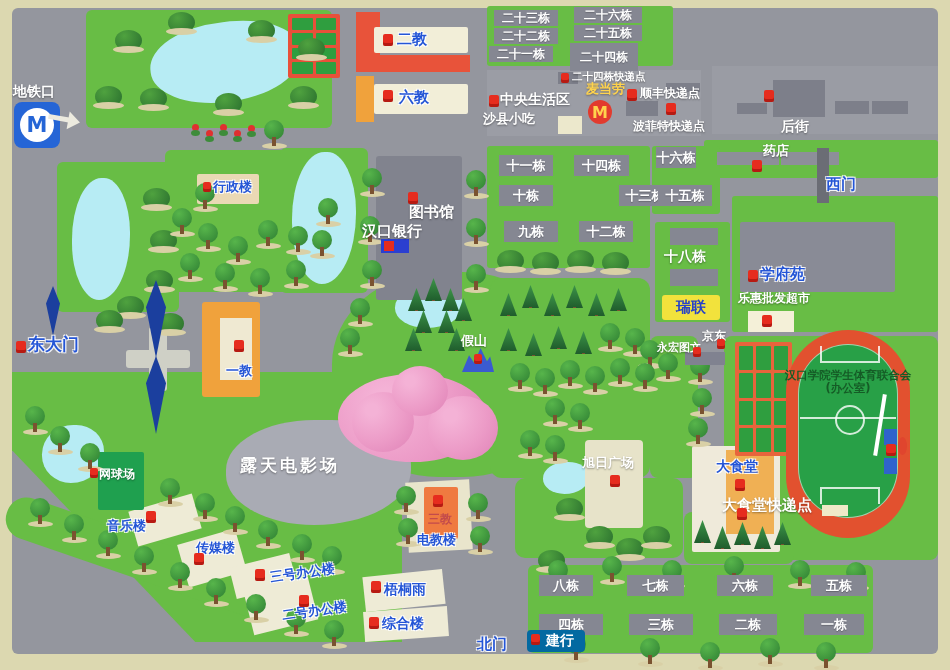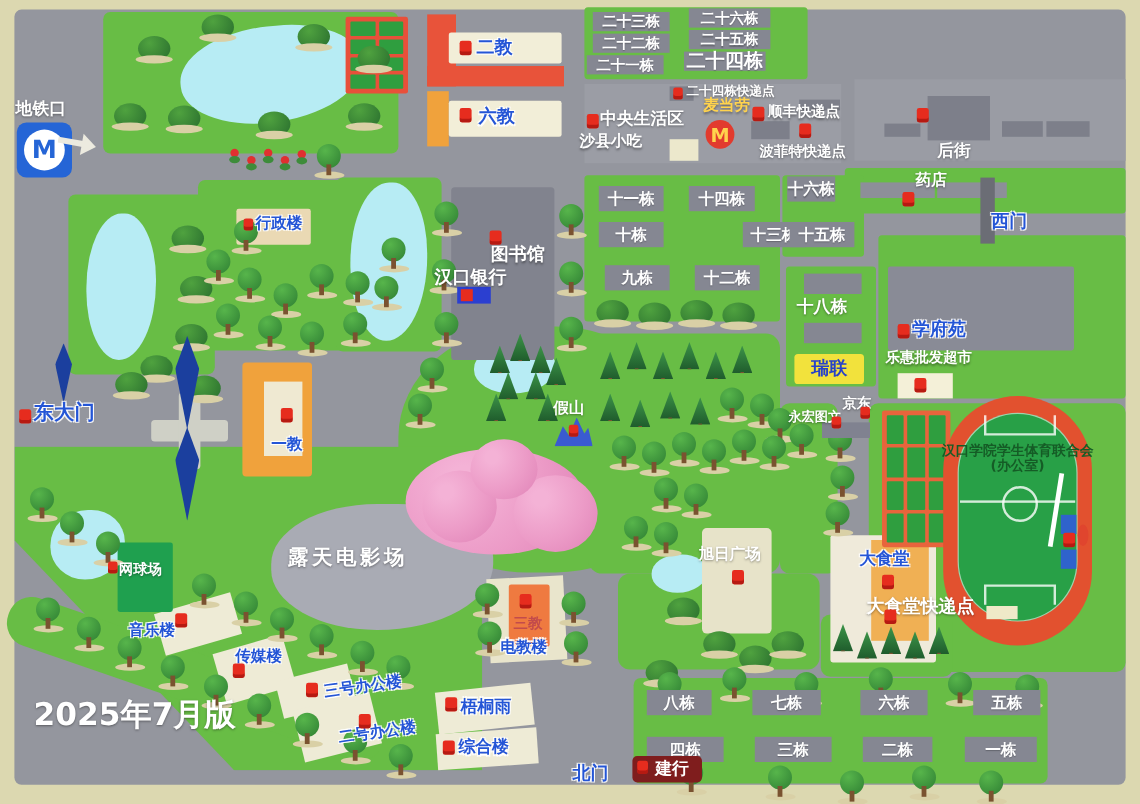--- a/index.html
+++ b/index.html
@@ -179,21 +179,21 @@
     <span>M</span>
   </div>
 
   <div class="bldg" style="left:462px;top:348px;width:32px;height:24px;background:#3a5bd0;clip-path:polygon(0 100%,22% 30%,38% 62%,58% 0,78% 55%,88% 35%,100% 100%);z-index:5;"></div>
 
   <div class="slab" style="left:494px;top:10px;width:64px;height:16px;font-size:12px;">二十三栋</div>
   <div class="slab" style="left:574px;top:7px;width:68px;height:16px;font-size:12px;">二十六栋</div>
   <div class="slab" style="left:494px;top:28px;width:64px;height:16px;font-size:12px;">二十二栋</div>
   <div class="slab" style="left:574px;top:25px;width:68px;height:16px;font-size:12px;">二十五栋</div>
   <div class="slab" style="left:489px;top:46px;width:64px;height:16px;font-size:12px;">二十一栋</div>
-  <div class="slab" style="left:570px;top:43px;width:68px;height:16px;font-size:16px;">二十四栋</div>
+  <div class="slab" style="left:570px;top:43px;width:68px;height:28px;font-size:12px;">二十四栋</div>
 
   <div class="slab" style="left:499px;top:155px;width:54px;height:21px;font-size:13px;">十一栋</div>
   <div class="slab" style="left:574px;top:155px;width:55px;height:21px;font-size:13px;">十四栋</div>
   <div class="slab" style="left:656px;top:147px;width:40px;height:21px;font-size:13px;">十六栋</div>
   <div class="slab" style="left:499px;top:185px;width:54px;height:21px;font-size:13px;">十栋</div>
   <div class="slab" style="left:579px;top:185px;width:52px;height:21px;font-size:13px;margin-left:40px;">十三栋</div>
   <div class="slab" style="left:658px;top:185px;width:54px;height:21px;font-size:13px;">十五栋</div>
   <div class="slab" style="left:504px;top:221px;width:54px;height:21px;font-size:13px;">九栋</div>
   <div class="slab" style="left:579px;top:221px;width:54px;height:21px;font-size:13px;">十二栋</div>
 
@@ -202,21 +202,21 @@
   <div class="slab" style="left:717px;top:575px;width:56px;height:21px;font-size:13px;">六栋</div>
   <div class="slab" style="left:811px;top:575px;width:56px;height:21px;font-size:13px;">五栋</div>
   <div class="slab" style="left:539px;top:614px;width:64px;height:21px;font-size:13px;">四栋</div>
   <div class="slab" style="left:629px;top:614px;width:64px;height:21px;font-size:13px;">三栋</div>
   <div class="slab" style="left:719px;top:614px;width:58px;height:21px;font-size:13px;">二栋</div>
   <div class="slab" style="left:804px;top:614px;width:60px;height:21px;font-size:13px;">一栋</div>
 
   <div class="badge" style="left:662px;top:295px;width:58px;height:25px;background:#f2e23c;border-radius:3px;color:#2742c8;font-size:15px;">
     <span>瑞联</span>
   </div>
-  <div class="badge" style="left:527px;top:630px;width:58px;height:22px;background:#7f1d1d;border-radius:4px;color:#fff;font-size:14px;padding-left:8px;box-sizing:border-box;">
+  <div class="badge" style="left:527px;top:630px;width:58px;height:22px;background:#0369a1;border-radius:4px;color:#fff;font-size:14px;padding-left:8px;box-sizing:border-box;">
     <span>建行</span>
   </div>
 
   <span class="pin" style="left:16px;top:341px;"></span>
   <span class="pin" style="left:203px;top:182px;width:8px;height:10px;"></span>
   <span class="pin" style="left:408px;top:192px;"></span>
   <span class="pin" style="left:383px;top:34px;"></span>
   <span class="pin" style="left:383px;top:90px;"></span>
   <span class="pin" style="left:234px;top:340px;"></span>
   <span class="pin" style="left:433px;top:495px;"></span>
@@ -259,21 +259,20 @@
   <div class="lbl lw" style="left:240px;top:456px;font-size:17px;letter-spacing:3px;">露天电影场</div>
   <div class="lbl lw" style="left:99px;top:468px;font-size:12px;">网球场</div>
   <div class="lbl lb" style="left:107px;top:519px;font-size:13px;">音乐楼</div>
   <div class="lbl lb" style="left:196px;top:541px;font-size:13px;">传媒楼</div>
   <div class="lbl lb" style="left:270px;top:566px;font-size:13px;transform:rotate(-8deg);">三号办公楼</div>
   <div class="lbl lb" style="left:282px;top:604px;font-size:13px;transform:rotate(-8deg);">二号办公楼</div>
   <div class="lbl lb" style="left:384px;top:582px;font-size:14px;">梧桐雨</div>
   <div class="lbl lb" style="left:382px;top:616px;font-size:14px;">综合楼</div>
   <div class="lbl lw" style="left:461px;top:334px;font-size:13px;">假山</div>
   <div class="lbl lw" style="left:582px;top:456px;font-size:13px;">旭日广场</div>
-  <div class="lbl lw" style="left:28px;top:582px;font-size:26px;">2025年7月版</div>
   <div class="lbl lb" style="left:716px;top:459px;font-size:14px;">大食堂</div>
   <div class="lbl lw" style="left:722px;top:497px;font-size:15px;">大食堂快递点</div>
   <div class="lbl lw" style="left:781px;top:119px;font-size:14px;">后街</div>
   <div class="lbl lw" style="left:763px;top:144px;font-size:13px;">药店</div>
   <div class="lbl lb" style="left:760px;top:266px;font-size:15px;">学府苑</div>
   <div class="lbl lw" style="left:738px;top:292px;font-size:12px;">乐惠批发超市</div>
   <div class="lbl lw" style="left:702px;top:330px;font-size:12px;">京东</div>
   <div class="lbl lw" style="left:657px;top:342px;font-size:11px;">永宏图文</div>
   <div class="lbl lw" style="left:500px;top:92px;font-size:14px;">中央生活区</div>
   <div class="lbl lw" style="left:483px;top:112px;font-size:13px;">沙县小吃</div>

